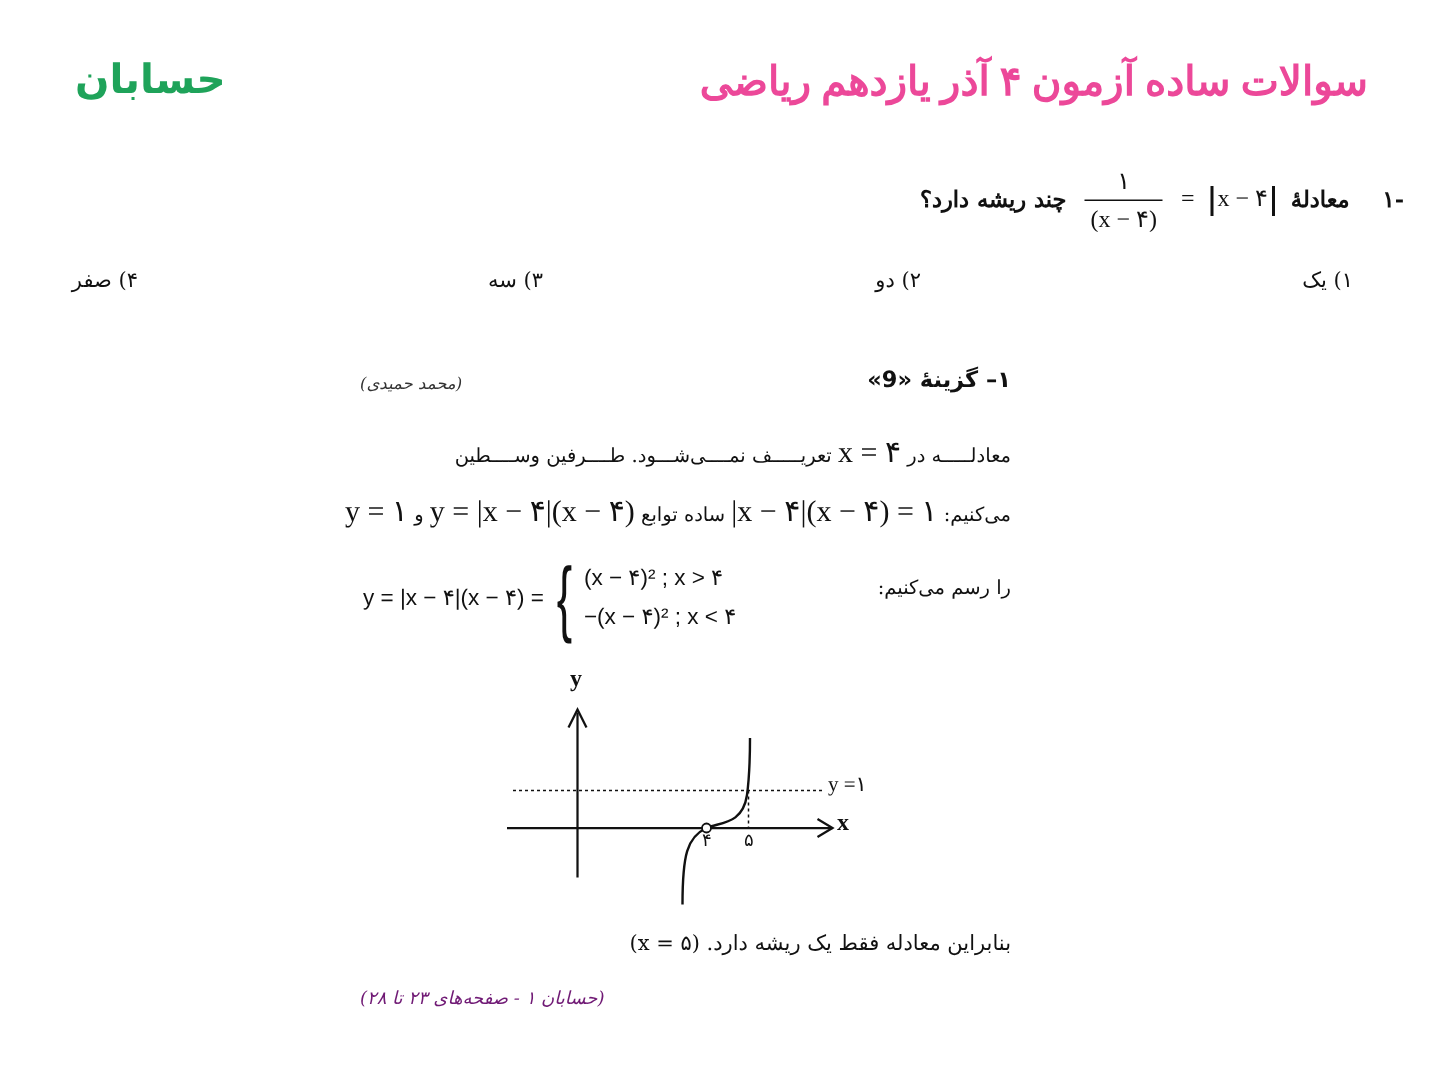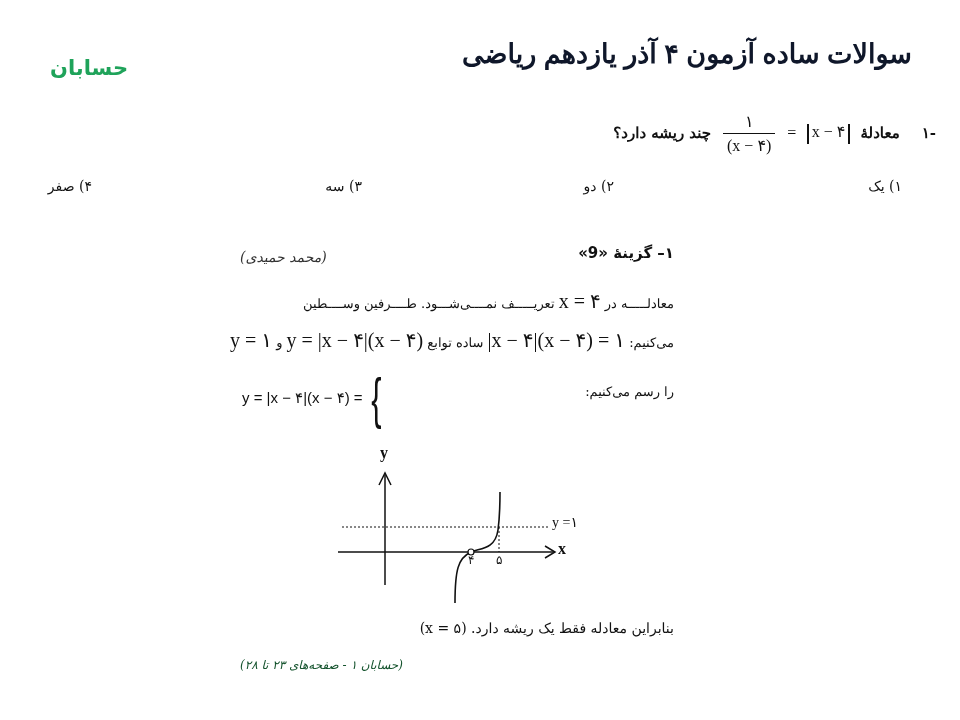--- a/index.html
+++ b/index.html
@@ -1,35 +1,35 @@
 <!DOCTYPE html>
 <html><head>
 <meta charset="utf-8">
 <style>
   html, body { margin:0; padding:0; }
   body { width:960px; height:720px; background:#ffffff; position:relative; overflow:hidden; font-family:"DejaVu Serif", serif; color:#111; }
   .abs { position:absolute; }
-  .title-main { right:48px; top:38px; font-family:Liberation Sans, sans-serif; font-weight:bold; font-size:27px; color:#0f172a; direction:rtl; white-space:nowrap; }
-  .title-brand { left:50px; top:38px; font-family:"DejaVu Sans", sans-serif; font-weight:bold; font-size:21px; color:#1fa35a; direction:rtl; white-space:nowrap;margin-top:18px; }
+  .title-main { right:48px; top:38px; font-family:Liberation Serif, serif; font-weight:bold; font-size:27px; color:#ec4899; direction:rtl; white-space:nowrap; }
+  .title-brand { left:50px; top:38px; font-family:"DejaVu Sans", sans-serif; font-weight:bold; font-size:27px; color:#1fa35a; direction:rtl; white-space:nowrap; }
   .question { right:24px; top:103px; height:60px; display:flex; flex-direction:row-reverse; align-items:center; gap:8px; font-size:15px; font-weight:bold; white-space:nowrap; }
   .qnum { margin-left:14px; }
   .frac { display:inline-flex; flex-direction:column; align-items:center; font-weight:normal; font-family:"Liberation Serif", serif; font-size:16px; margin:0 4px; }
   .frac .num { padding:0 4px 2px; }
   .frac .den { border-top:1.3px solid #111; padding:2px 4px 0; }
   .absexpr { font-family:"Liberation Serif", serif; font-weight:normal; font-size:16px; direction:ltr; }
   .bar { display:inline-block; width:1.3px; height:20px; background:#111; vertical-align:middle; margin:0 3px; }
   .opt { top:178px; font-size:14px; direction:rtl; white-space:nowrap; }
   .ans-head { right:286px; top:244px; font-family:"DejaVu Sans", sans-serif; font-weight:bold; font-size:15px; direction:rtl; }
-  .author { left:240px; top:249px; font-style:italic; font-size:14px; color:#333; direction:rtl; }
+  .author { left:240px; top:249px; font-style:italic; font-size:11px; color:#333; direction:rtl; }
   .line { right:286px; font-size:13px; direction:rtl; white-space:nowrap; }
   .math { font-family:Liberation Serif, serif; font-size:20px; direction:ltr; unicode-bidi:isolate; }
   .piece { left:242px; top:370px; display:flex; align-items:center; font-family:Liberation Sans, sans-serif; font-size:15px; white-space:nowrap; }
   .brace { font-size:56px; font-weight:100; line-height:1; margin:0 4px; transform:scaleX(0.55); }
   .cases { display:flex; flex-direction:column; gap:8px; }
-  .footnote { left:240px; top:658px; font-style:italic; font-size:12px; color:#14532d; direction:rtl; }
+  .footnote { left:240px; top:658px; font-style:italic; font-size:12px; color:#701a75; direction:rtl; }
   .conclusion { right:286px; top:620px; font-size:14px; direction:rtl; white-space:nowrap; }
 </style>
 </head>
 <body>
 
 <div class="abs title-main">سوالات ساده آزمون ۴ آذر یازدهم ریاضی</div>
 <div class="abs title-brand">حسابان</div>
 
 <div class="abs question">
   <span class="qnum">۱-</span>
@@ -62,20 +62,24 @@
   <span>ساده توابع</span>
   <span class="math">y = |x − ۴|(x − ۴)</span>
   <span>و</span>
   <span class="math">y = ۱</span>
 </div>
 
 <div class="abs line" style="top:384px">را رسم می‌کنیم:</div>
 <div class="abs piece">
   <span>y = |x − ۴|(x − ۴) =</span>
   <span class="brace">{</span>
+  <span class="cases">
+    <span>(x − ۴)²  ;  x &gt; ۴</span>
+    <span>−(x − ۴)² ;  x &lt; ۴</span>
+  </span>
 </div>
 
 <svg class="abs" style="left:330px;top:440px" width="260" height="170">
 
   <line x1="8" y1="112" x2="225" y2="112" stroke="#111" stroke-width="1.5"></line>
   <polyline points="215,106 225,112 215,118" fill="none" stroke="#111" stroke-width="1.5"></polyline>
 
   <line x1="55" y1="35" x2="55" y2="145" stroke="#111" stroke-width="1.5"></line>
   <polyline points="49,45 55,33 61,45" fill="none" stroke="#111" stroke-width="1.5"></polyline>
 

